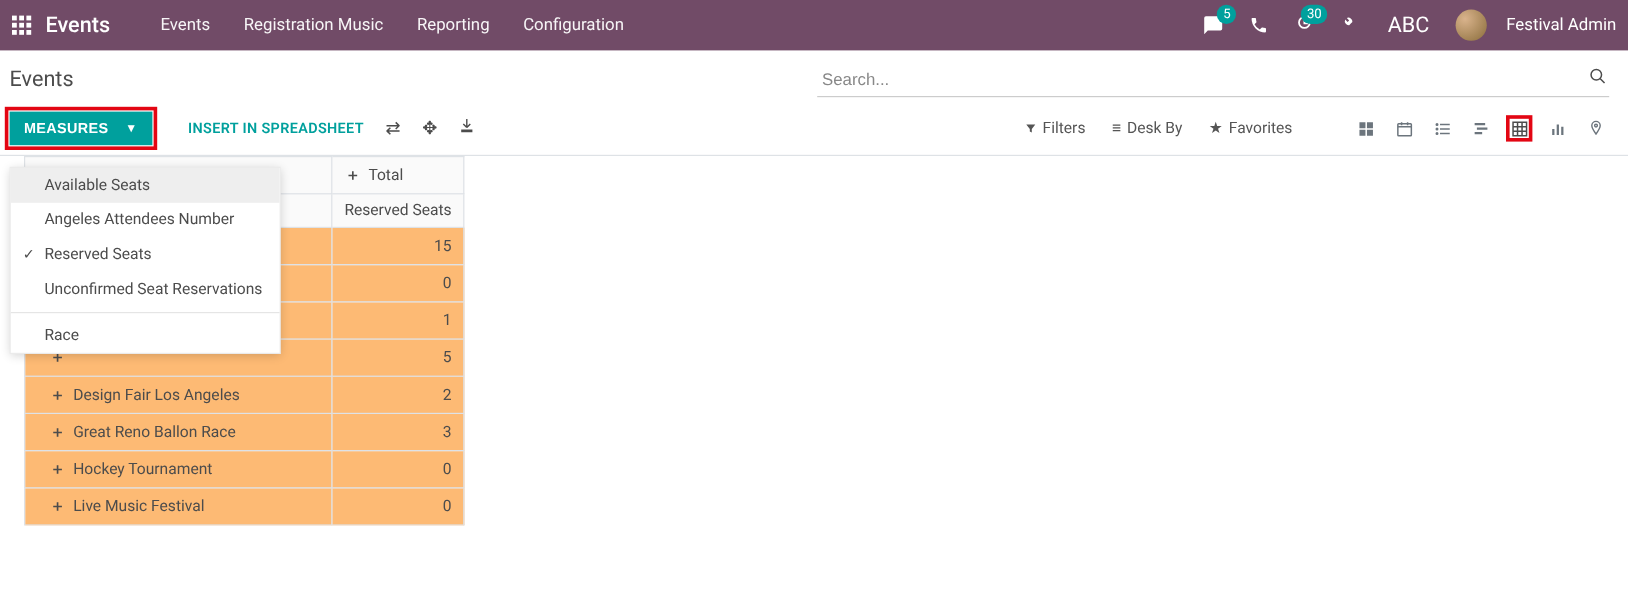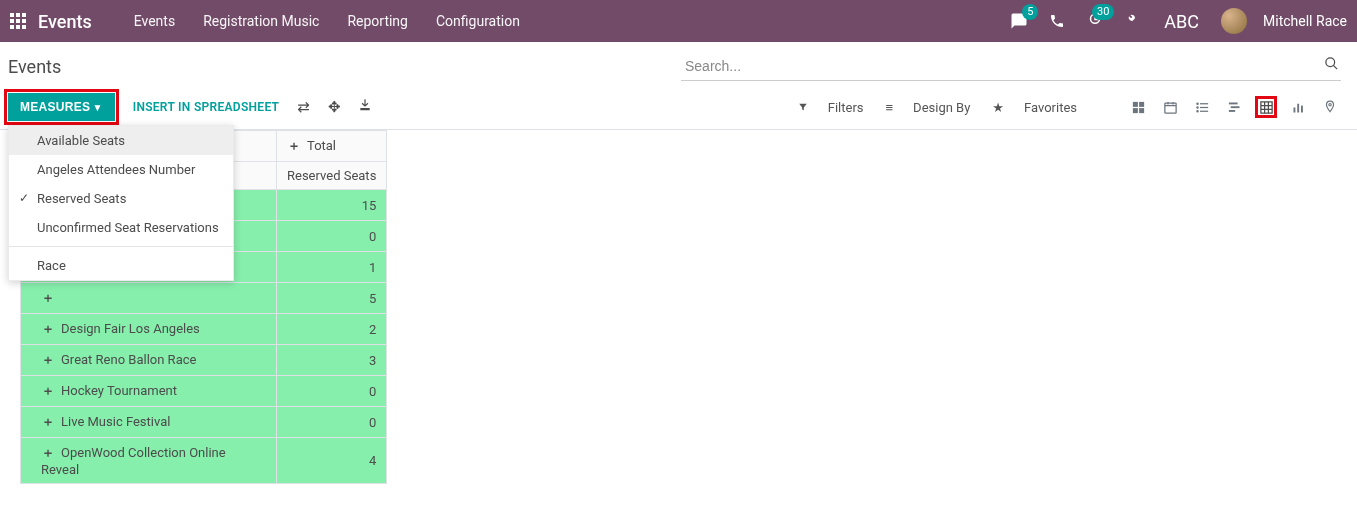--- a/index.html
+++ b/index.html
@@ -60,43 +60,43 @@
     padding: 8px 16px 8px 8px;
     border-bottom: 1px solid #dee2e6;
     position: relative;
     z-index: 5;
     background: #fff;
   }
   .measures-btn {
     background:#00a09d; color:#fff; border:none;
     padding:7px 12px; font-size:12px; font-weight:600;
     letter-spacing: .3px; cursor:pointer;
-    display:inline-flex; align-items:center; gap:2px;
+    display:inline-flex; align-items:center; gap:14px;
     position:relative;
   }
   .measures-btn .caret { font-size:10px; }
   .measures-highlight {
     position:absolute; top:-4px; left:-4px; right:-4px; bottom:-4px;
     border:3px solid #e30613; pointer-events:none;
   }
   .insert-link {
     color:#00a09d; font-size:12px; font-weight:600;
-    letter-spacing:.3px; margin-left:18px; cursor:pointer;
+    letter-spacing:.3px; margin-left:30px; cursor:pointer;
   }
   .tool-icons { margin-left:18px; display:flex; gap:18px; color:#4c4c4c; }
   .tool-icons span { cursor:pointer; font-size:15px; }
   .filters-area { margin-left:auto; display:flex; align-items:center; gap:22px; color:#555; }
-  .filters-area .f-item { cursor:pointer; display:flex; align-items:center; gap:20px; font-size:13px; }
+  .filters-area .f-item { cursor:pointer; display:flex; align-items:center; gap:5px; font-size:13px; }
   .view-switch { display:flex; align-items:center; gap:10px; margin-left:28px; color:#6c757d; }
   .view-switch span { cursor:pointer; width:22px; height:22px; display:flex; align-items:center; justify-content:center; font-size:15px; }
   .view-switch span.active { color:#4c4c4c; font-weight:bold; }
   .pivot-highlight { border:3px solid #e30613; }
   
   .dropdown {
-    position:absolute; top:125px; left:8px;
+    position:absolute; top:139px; left:8px;
     width: 226px; background:#fff;
     box-shadow: 0 2px 8px rgba(0,0,0,.18);
     border:1px solid rgba(0,0,0,.08);
     z-index:20;
   }
   .dropdown .dd-item {
     padding: 7px 12px 7px 28px; font-size:13px; color:#4c4c4c; cursor:pointer; position:relative;
   }
   .dropdown .dd-item.hover { background:#eee; }
   .dropdown .dd-item.checked::before {
@@ -109,21 +109,21 @@
     margin-left: 20px;
   }
   table.pivot {
     border-collapse: collapse;
     font-size:13px;
   }
   table.pivot th, table.pivot td {
     border:1px solid #dee2e6;
     padding:6px 10px;
     text-align:left;
-    background:#86efac;
+    background:#fdba74;
   }
   table.pivot td.num { text-align:right; }
   table.pivot th.num-head { text-align:right; font-weight:normal; background:#fafafa; }
   table.pivot th.total-head { background:#fafafa; font-weight:normal; }
   .row-expand {
     display:inline-block; width:14px; text-align:center; color:#4c4c4c; font-weight:bold; margin-right:6px;
   }
   .row-name { cursor:pointer; }
   
   .col-name { width: 256px; padding-left: 20px !important; }
@@ -167,21 +167,21 @@
         </svg>
       <span class="badge">30</span>
     </div>
     <div class="nav-icon">
       <svg width="16" height="16" viewBox="0 0 24 24" fill="#fff">
           <path d="M22 19l-9-9 2-2a5 5 0 0 0-7-5l3 3-2 2-3-3a5 5 0 0 0 5 7l2-2 9 9z"></path>
         </svg>
     </div>
     <div class="abc-box">ABC</div>
     <div class="avatar"></div>
-    <div class="user-name">Mitchell Race</div>
+    <div class="user-name">Festival Admin</div>
   </div>
 </div>
 
 <div class="ctrl-row">
   <div class="breadcrumb-title">Events</div>
   <div class="search-area">
     <input class="search-input" placeholder="Search..." style="">
     <span class="search-icon">
       <svg width="15" height="15" viewBox="0 0 24 24" fill="none" stroke="#4c4c4c" stroke-width="2">
           <circle cx="10" cy="10" r="7"></circle>
@@ -211,21 +211,21 @@
 
   <div class="filters-area">
     <div class="f-item">
       <svg width="10" height="10" viewBox="0 0 24 24" fill="#555">
           <path d="M3 4h18l-7 9v7l-4-2v-5z"></path>
         </svg>
       <span>Filters</span>
     </div>
     <div class="f-item">
       <span>≡</span>
-      <span>Design By</span>
+      <span>Desk By</span>
     </div>
     <div class="f-item">
       <span>★</span>
       <span>Favorites</span>
     </div>
 
     <div class="view-switch">
       <span>
         <svg width="15" height="15" viewBox="0 0 24 24" fill="#6c757d">
             <rect x="3" y="3" width="8" height="8"></rect>
@@ -334,19 +334,15 @@
           <td class="num">3</td>
         </tr>
         <tr>
           <td class="col-name row-name"><span class="row-expand">＋</span>Hockey Tournament</td>
           <td class="num">0</td>
         </tr>
         <tr>
           <td class="col-name row-name"><span class="row-expand">＋</span>Live Music Festival</td>
           <td class="num">0</td>
         </tr>
-        <tr>
-          <td class="col-name row-name"><span class="row-expand">＋</span>OpenWood Collection Online Reveal</td>
-          <td class="num">4</td>
-        </tr>
       </tbody>
   </table>
 </div>
 
 </body></html>

